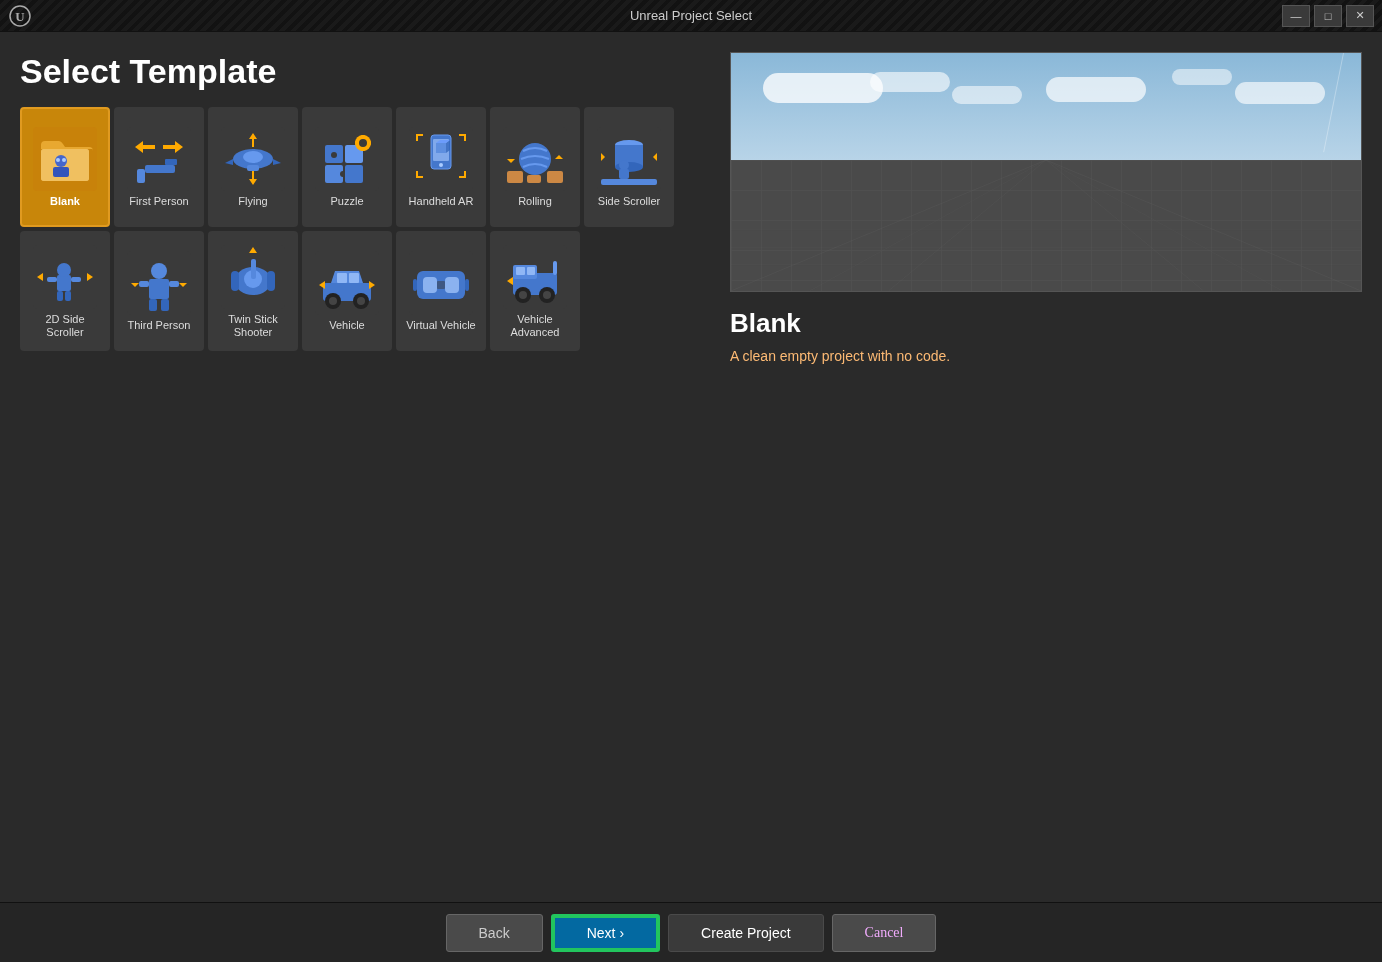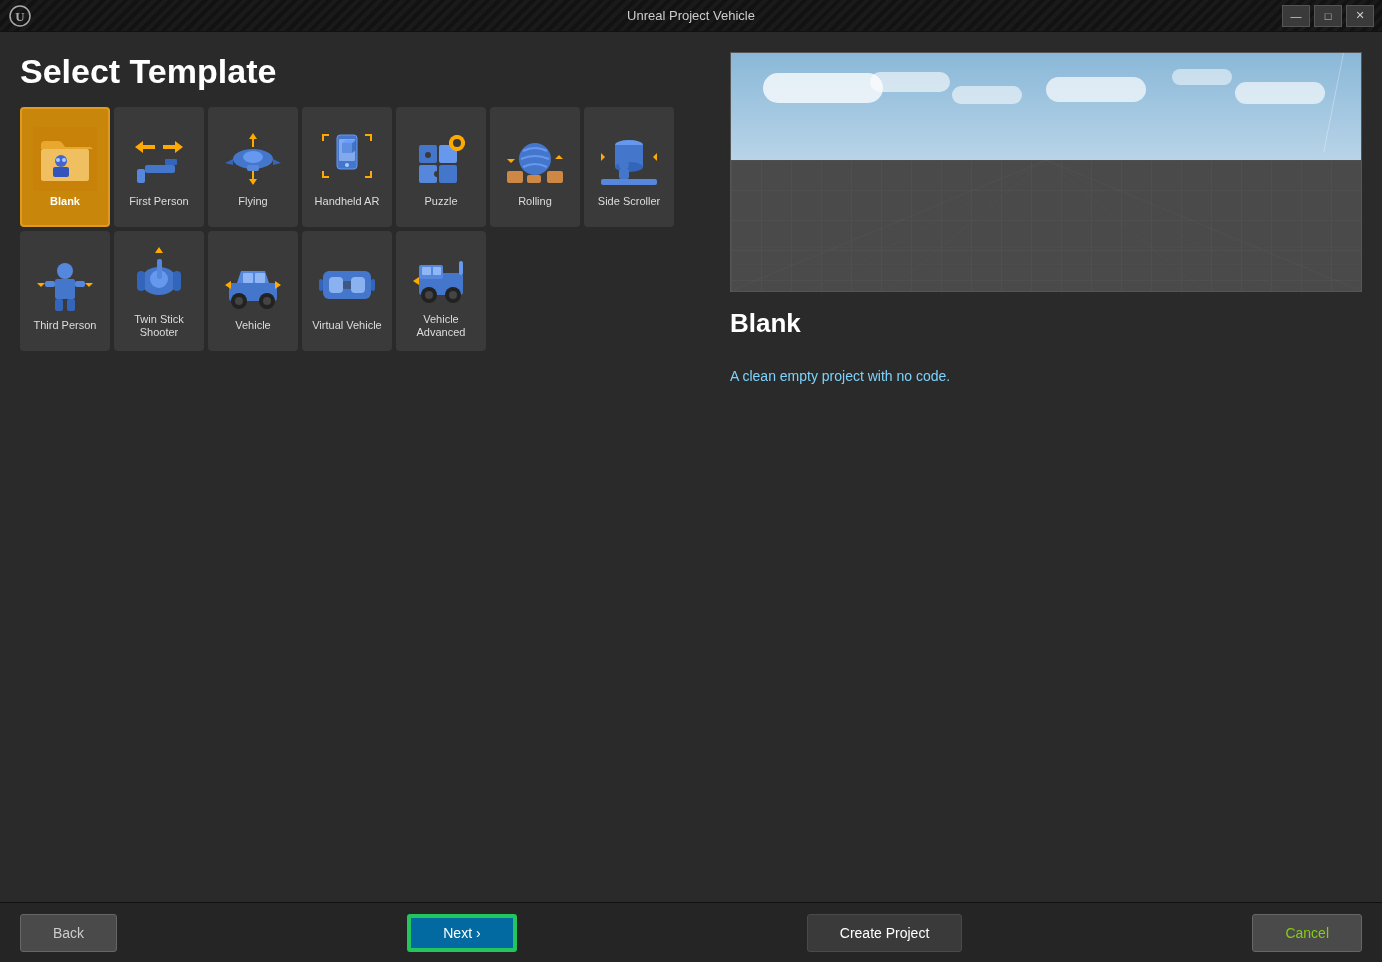--- a/index.html
+++ b/index.html
@@ -184,37 +184,36 @@
     }
 
     .template-name {
       font-size: 26px;
       font-weight: bold;
       color: #fff;
       margin-bottom: 8px;
     }
     .template-desc {
       font-size: 14px;
-      color: #7dd3fc;
+      color: #fdba74;
       line-height: 1.4;
-      margin-top: 20px;
     }
 
     
     .bottom-bar {
       position: absolute;
       bottom: 0;
       left: 0;
       right: 0;
       height: 60px;
       background: #252525;
       border-top: 1px solid #111;
       display: flex;
       align-items: center;
-      justify-content: space-between;
+      justify-content: center;
       padding: 0 20px;
       gap: 8px;
     }
     .btn {
       height: 38px;
       padding: 0 32px;
       font-size: 14px;
       cursor: pointer;
       border: none;
       border-radius: 3px;
@@ -234,37 +233,38 @@
       border: 4px solid #22c55e;
     }
     .btn-create {
       background: #3a3a3a;
       color: #ffffff;
       border: 1px solid #4a4a4a;
       cursor: not-allowed;
     }
     .btn-cancel {
       background: #4a4a4a;
-      color: #84cc16;
+      color: #f0abfc;
       border: 1px solid #666;
+      font-family: Liberation Serif, serif;
     }
   </style>
 </head>
 <body>
 
 <div class="title-bar">
   <div class="title-bar-left">
     <div class="ue-logo">
       <svg width="22" height="22" viewBox="0 0 22 22" fill="none">
         <circle cx="11" cy="11" r="10" stroke="#aaa" stroke-width="1.5" fill="none"></circle>
         <text x="11" y="15.5" text-anchor="middle" fill="#aaa" font-size="13" font-weight="bold" font-family="serif">U</text>
       </svg>
     </div>
   </div>
-  <div class="title-bar-title">Unreal Project Vehicle</div>
+  <div class="title-bar-title">Unreal Project Select</div>
   <div class="title-bar-controls">
     <button class="tb-btn">—</button>
     <button class="tb-btn">□</button>
     <button class="tb-btn close">✕</button>
   </div>
 </div>
 
 <div class="main-content">
 
   <div class="left-panel">
@@ -322,42 +322,20 @@
           </svg>
         </div>
         <span class="template-label">Flying</span>
       </div>
 
       <div class="template-item">
         <div class="template-icon">
           <svg width="64" height="64" viewBox="0 0 64 64">
             <rect width="64" height="64" fill="#3a3a3a" rx="3"></rect>
 
-            <rect x="22" y="8" width="20" height="34" rx="3" fill="#4477cc" stroke="#6699ee" stroke-width="1"></rect>
-            <rect x="24" y="12" width="16" height="22" rx="1" fill="#aaccff" opacity="0.6"></rect>
-            <circle cx="32" cy="38" r="2" fill="#aaccff"></circle>
-
-            <path d="M8 14 L8 8 L14 8" stroke="#ffaa00" stroke-width="2" fill="none"></path>
-            <path d="M56 14 L56 8 L50 8" stroke="#ffaa00" stroke-width="2" fill="none"></path>
-            <path d="M8 44 L8 50 L14 50" stroke="#ffaa00" stroke-width="2" fill="none"></path>
-            <path d="M56 44 L56 50 L50 50" stroke="#ffaa00" stroke-width="2" fill="none"></path>
-
-            <rect x="27" y="16" width="10" height="10" fill="#5588dd" opacity="0.8"></rect>
-            <path d="M37 16 L41 13 L41 23 L37 26 Z" fill="#3366bb" opacity="0.8"></path>
-            <path d="M27 16 L31 13 L41 13 L37 16 Z" fill="#6699ff" opacity="0.8"></path>
-          </svg>
-        </div>
-        <span class="template-label">Handheld AR</span>
-      </div>
-
-      <div class="template-item">
-        <div class="template-icon">
-          <svg width="64" height="64" viewBox="0 0 64 64">
-            <rect width="64" height="64" fill="#3a3a3a" rx="3"></rect>
-
             <rect x="10" y="18" width="18" height="18" rx="2" fill="#4477cc"></rect>
             <circle cx="19" cy="28" r="3" fill="#3a3a3a"></circle>
             <rect x="10" y="38" width="18" height="18" rx="2" fill="#5588dd"></rect>
             <circle cx="28" cy="47" r="3" fill="#3a3a3a"></circle>
             <rect x="30" y="18" width="18" height="18" rx="2" fill="#6699ee"></rect>
             <rect x="30" y="38" width="18" height="18" rx="2" fill="#4477cc"></rect>
 
             <circle cx="48" cy="16" r="8" fill="#ffaa00"></circle>
             <circle cx="48" cy="16" r="4" fill="#3a3a3a"></circle>
             <rect x="46" y="8" width="4" height="4" fill="#ffaa00" rx="1"></rect>
@@ -367,20 +345,42 @@
           </svg>
         </div>
         <span class="template-label">Puzzle</span>
       </div>
 
       <div class="template-item">
         <div class="template-icon">
           <svg width="64" height="64" viewBox="0 0 64 64">
             <rect width="64" height="64" fill="#3a3a3a" rx="3"></rect>
 
+            <rect x="22" y="8" width="20" height="34" rx="3" fill="#4477cc" stroke="#6699ee" stroke-width="1"></rect>
+            <rect x="24" y="12" width="16" height="22" rx="1" fill="#aaccff" opacity="0.6"></rect>
+            <circle cx="32" cy="38" r="2" fill="#aaccff"></circle>
+
+            <path d="M8 14 L8 8 L14 8" stroke="#ffaa00" stroke-width="2" fill="none"></path>
+            <path d="M56 14 L56 8 L50 8" stroke="#ffaa00" stroke-width="2" fill="none"></path>
+            <path d="M8 44 L8 50 L14 50" stroke="#ffaa00" stroke-width="2" fill="none"></path>
+            <path d="M56 44 L56 50 L50 50" stroke="#ffaa00" stroke-width="2" fill="none"></path>
+
+            <rect x="27" y="16" width="10" height="10" fill="#5588dd" opacity="0.8"></rect>
+            <path d="M37 16 L41 13 L41 23 L37 26 Z" fill="#3366bb" opacity="0.8"></path>
+            <path d="M27 16 L31 13 L41 13 L37 16 Z" fill="#6699ff" opacity="0.8"></path>
+          </svg>
+        </div>
+        <span class="template-label">Handheld AR</span>
+      </div>
+
+      <div class="template-item">
+        <div class="template-icon">
+          <svg width="64" height="64" viewBox="0 0 64 64">
+            <rect width="64" height="64" fill="#3a3a3a" rx="3"></rect>
+
             <circle cx="32" cy="32" r="16" fill="#4477cc"></circle>
             <path d="M20 24 Q32 18 44 24" stroke="#6699ee" stroke-width="2" fill="none"></path>
             <path d="M18 32 Q32 26 46 32" stroke="#6699ee" stroke-width="2" fill="none"></path>
             <path d="M20 40 Q32 34 44 40" stroke="#6699ee" stroke-width="2" fill="none"></path>
 
             <path d="M8 36 L4 32 L12 32 Z" fill="#ffaa00"></path>
             <path d="M56 28 L60 32 L52 32 Z" fill="#ffaa00"></path>
 
             <rect x="4" y="44" width="16" height="12" rx="2" fill="#cc8844"></rect>
             <rect x="24" y="48" width="14" height="8" rx="2" fill="#cc8844"></rect>
@@ -403,20 +403,40 @@
             <path d="M56 30 L60 26 L60 34 Z" fill="#ffaa00"></path>
 
             <rect x="4" y="52" width="56" height="6" rx="2" fill="#5588dd"></rect>
             <rect x="22" y="42" width="10" height="10" rx="2" fill="#4477cc"></rect>
             <circle cx="27" cy="38" r="5" fill="#4477cc"></circle>
           </svg>
         </div>
         <span class="template-label">Side Scroller</span>
       </div>
 
+      <div class="template-item">
+        <div class="template-icon">
+          <svg width="64" height="64" viewBox="0 0 64 64">
+            <rect width="64" height="64" fill="#3a3a3a" rx="3"></rect>
+
+            <rect x="24" y="30" width="14" height="16" rx="2" fill="#4477cc"></rect>
+            <circle cx="31" cy="25" r="7" fill="#4477cc"></circle>
+
+            <rect x="14" y="32" width="10" height="5" rx="2" fill="#5588dd"></rect>
+            <rect x="38" y="32" width="10" height="5" rx="2" fill="#5588dd"></rect>
+
+            <rect x="24" y="46" width="6" height="10" rx="2" fill="#3366bb"></rect>
+            <rect x="32" y="46" width="6" height="10" rx="2" fill="#3366bb"></rect>
+
+            <path d="M4 32 L10 28 L10 36 Z" fill="#ffaa00"></path>
+            <path d="M60 32 L54 28 L54 36 Z" fill="#ffaa00"></path>
+          </svg>
+        </div>
+        <span class="template-label">2D Side Scroller</span>
+      </div>
 
       <div class="template-item">
         <div class="template-icon">
           <svg width="64" height="64" viewBox="0 0 64 64">
             <rect width="64" height="64" fill="#3a3a3a" rx="3"></rect>
 
             <circle cx="32" cy="20" r="8" fill="#5588dd"></circle>
             <rect x="22" y="28" width="20" height="20" rx="2" fill="#4477cc"></rect>
             <rect x="12" y="30" width="10" height="6" rx="2" fill="#5588dd"></rect>
             <rect x="42" y="30" width="10" height="6" rx="2" fill="#5588dd"></rect>

